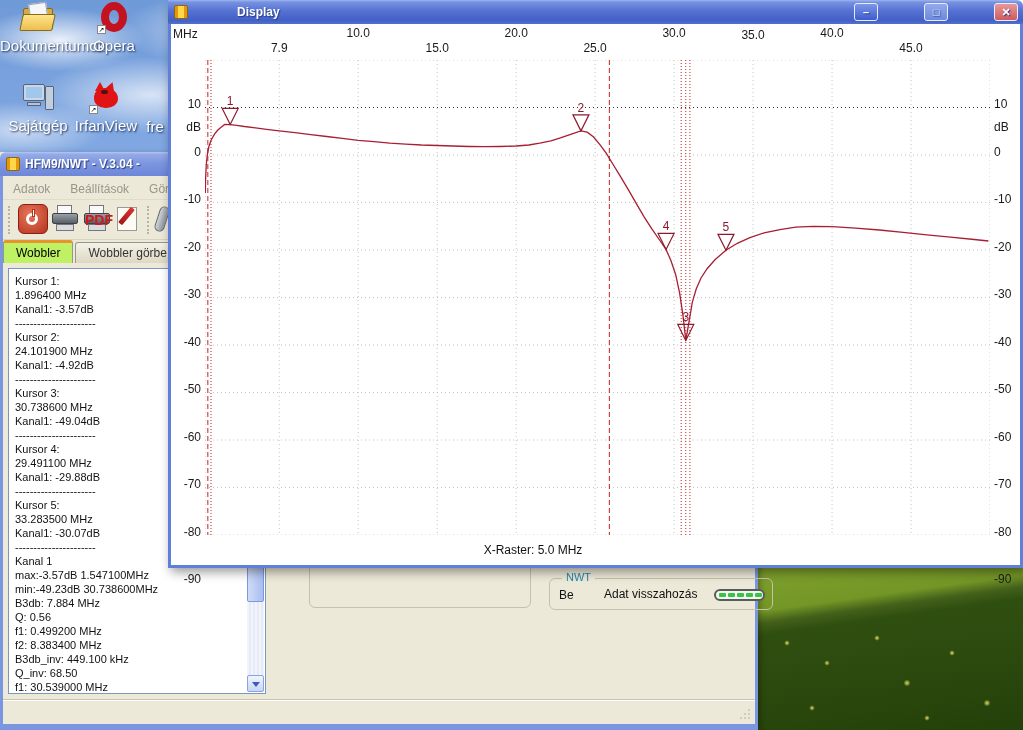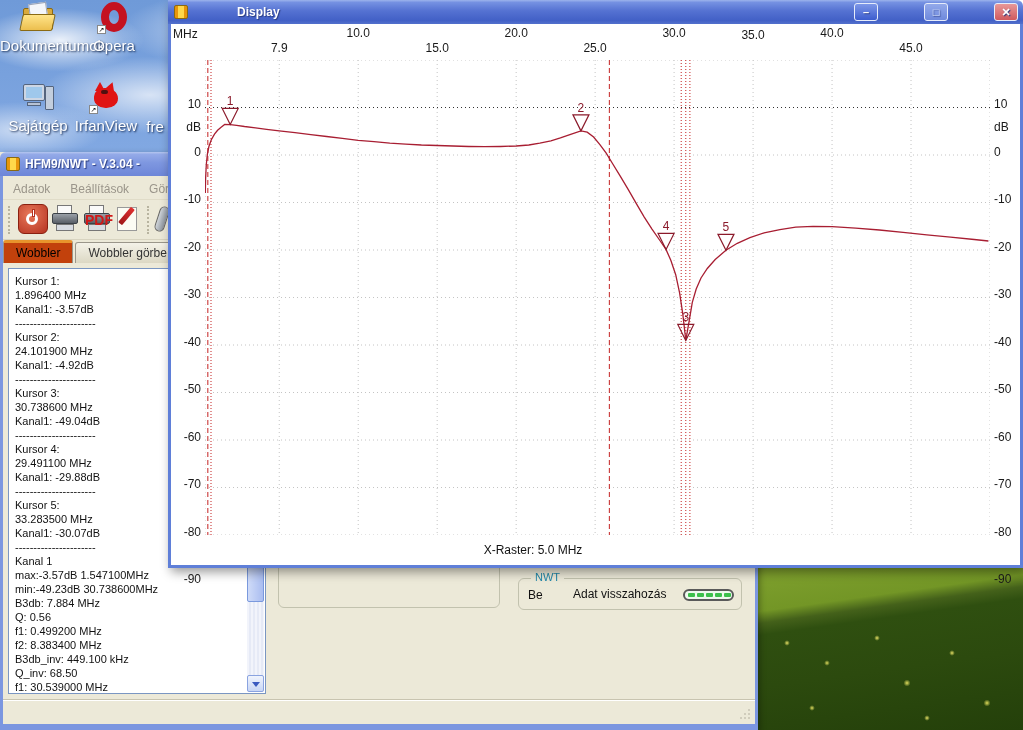--- a/index.html
+++ b/index.html
@@ -72,30 +72,30 @@
   .printer .p-paper { position:absolute; left:7px; top:1px; width:15px; height:9px; background:#fafafa; border:1px solid #777; }
   .printer .p-body { position:absolute; left:2px; top:9px; width:26px; height:11px; background:linear-gradient(180deg,#9aa0a8,#5a6068); border:1px solid #3c4248; border-radius:2px; }
   .printer .p-tray { position:absolute; left:6px; top:20px; width:18px; height:7px; background:#d8dce2; border:1px solid #777; }
   .printer .pdf-tag { position:absolute; left:3px; top:8px; color:#d01818; font-size:14px; font-weight:bold; letter-spacing:0; }
   #edit .e-paper { position:absolute; left:3px; top:3px; width:20px; height:24px; background:#fcfcf4; border:1px solid #999; }
   #edit .e-pen { position:absolute; left:10px; top:2px; width:5px; height:20px; background:linear-gradient(180deg,#e03030,#a01818); transform:rotate(40deg); border-radius:1px; }
   #wrench { left:152px; } #wrench .w-shape { position:absolute; left:2px; top:2px; width:10px; height:26px; background:linear-gradient(90deg,#cfd4da,#8c939b); border:1px solid #666; border-radius:5px; transform:rotate(18deg); }
   .tb-sep { position:absolute; left:144px; top:6px; height:28px; border-left:2px dotted #b8b4a0; }
   .tabs { position:absolute; left:3px; top:88px; right:3px; height:23px; display:flex; align-items:flex-end; }
   .tab { height:21px; padding:3px 12px 0; font-size:12px; color:#333; background:linear-gradient(180deg,#f4f2e8,#dcd8c4); border:1px solid #9a968a; border-bottom:none; border-radius:3px 3px 0 0; margin-right:2px; }
-  .tab.active { background:#c2410c; border-top:3px solid #e8942c; height:23px; color:#000; }
+  .tab.active { background:#bef264; border-top:3px solid #e8942c; height:23px; color:#000; }
   .panel-box { position:absolute; left:8px; top:116px; width:258px; height:426px; background:#fff; border:1px solid #7a96c2; }
   .panel-lines { position:absolute; left:6px; top:5px; width:225px; font-size:11px; line-height:14px; color:#111; white-space:pre; }
   
   .vscroll { position:absolute; right:1px; top:1px; width:17px; height:422px;
      background:repeating-linear-gradient(90deg,#f2f4fb 0 2px,#e6eaf6 2px 4px); }
   .vthumb { position:absolute; left:0; top:250px; width:17px; height:82px; background:linear-gradient(90deg,#cfdbf8,#aabdf0); border:1px solid #7a99dd; border-radius:2px; }
   .vbtn-down { position:absolute; left:0; bottom:0; width:17px; height:17px; background:linear-gradient(180deg,#f0f4fd,#c8d6f5); border:1px solid #8aa3e0; border-radius:2px; }
   .vbtn-down:after { content:""; position:absolute; left:4px; top:6px; border-left:4px solid transparent; border-right:4px solid transparent; border-top:5px solid #3a5ac0; }
-  .groupbox { position:absolute; border:1px solid #c2c2ae; border-radius:6px; }
+  .groupbox { position:absolute; border:1px solid #c2c2ae; border-radius:6px;margin-left:31px; }
   #grp-empty { left:278px; top:393px; width:222px; height:63px; }
   #grp-nwt { left:518px; top:426px; width:224px; height:32px; }
   #grp-nwt .g-label { position:absolute; left:12px; top:-8px; background:#ece9d8; padding:0 4px; color:#2288aa; font-size:11px; }
   #be-label { position:absolute; left:9px; top:9px; font-size:12px; color:#111; }
   #adat-label { position:absolute; left:54px; top:8px; font-size:12px; color:#111; }
   #led-bar { position:absolute; left:164px; top:10px; width:51px; height:12px; background:#eef9ee; border:2px solid #5a5a5a; border-radius:6px; }
   #led-bar i { position:absolute; top:2px; width:7px; height:4px; background:#3cc04c; border-radius:1px; }
   .statusbar { position:absolute; left:3px; right:3px; top:548px; height:24px; background:#ece9d8; border-top:1px solid #fff; box-shadow:0 -1px 0 #c8c4b0; }
   .grip { position:absolute; right:4px; bottom:4px; width:13px; height:13px;
      background: radial-gradient(2px 2px at 11px 3px,#a8a494,rgba(0,0,0,0) 60%),

